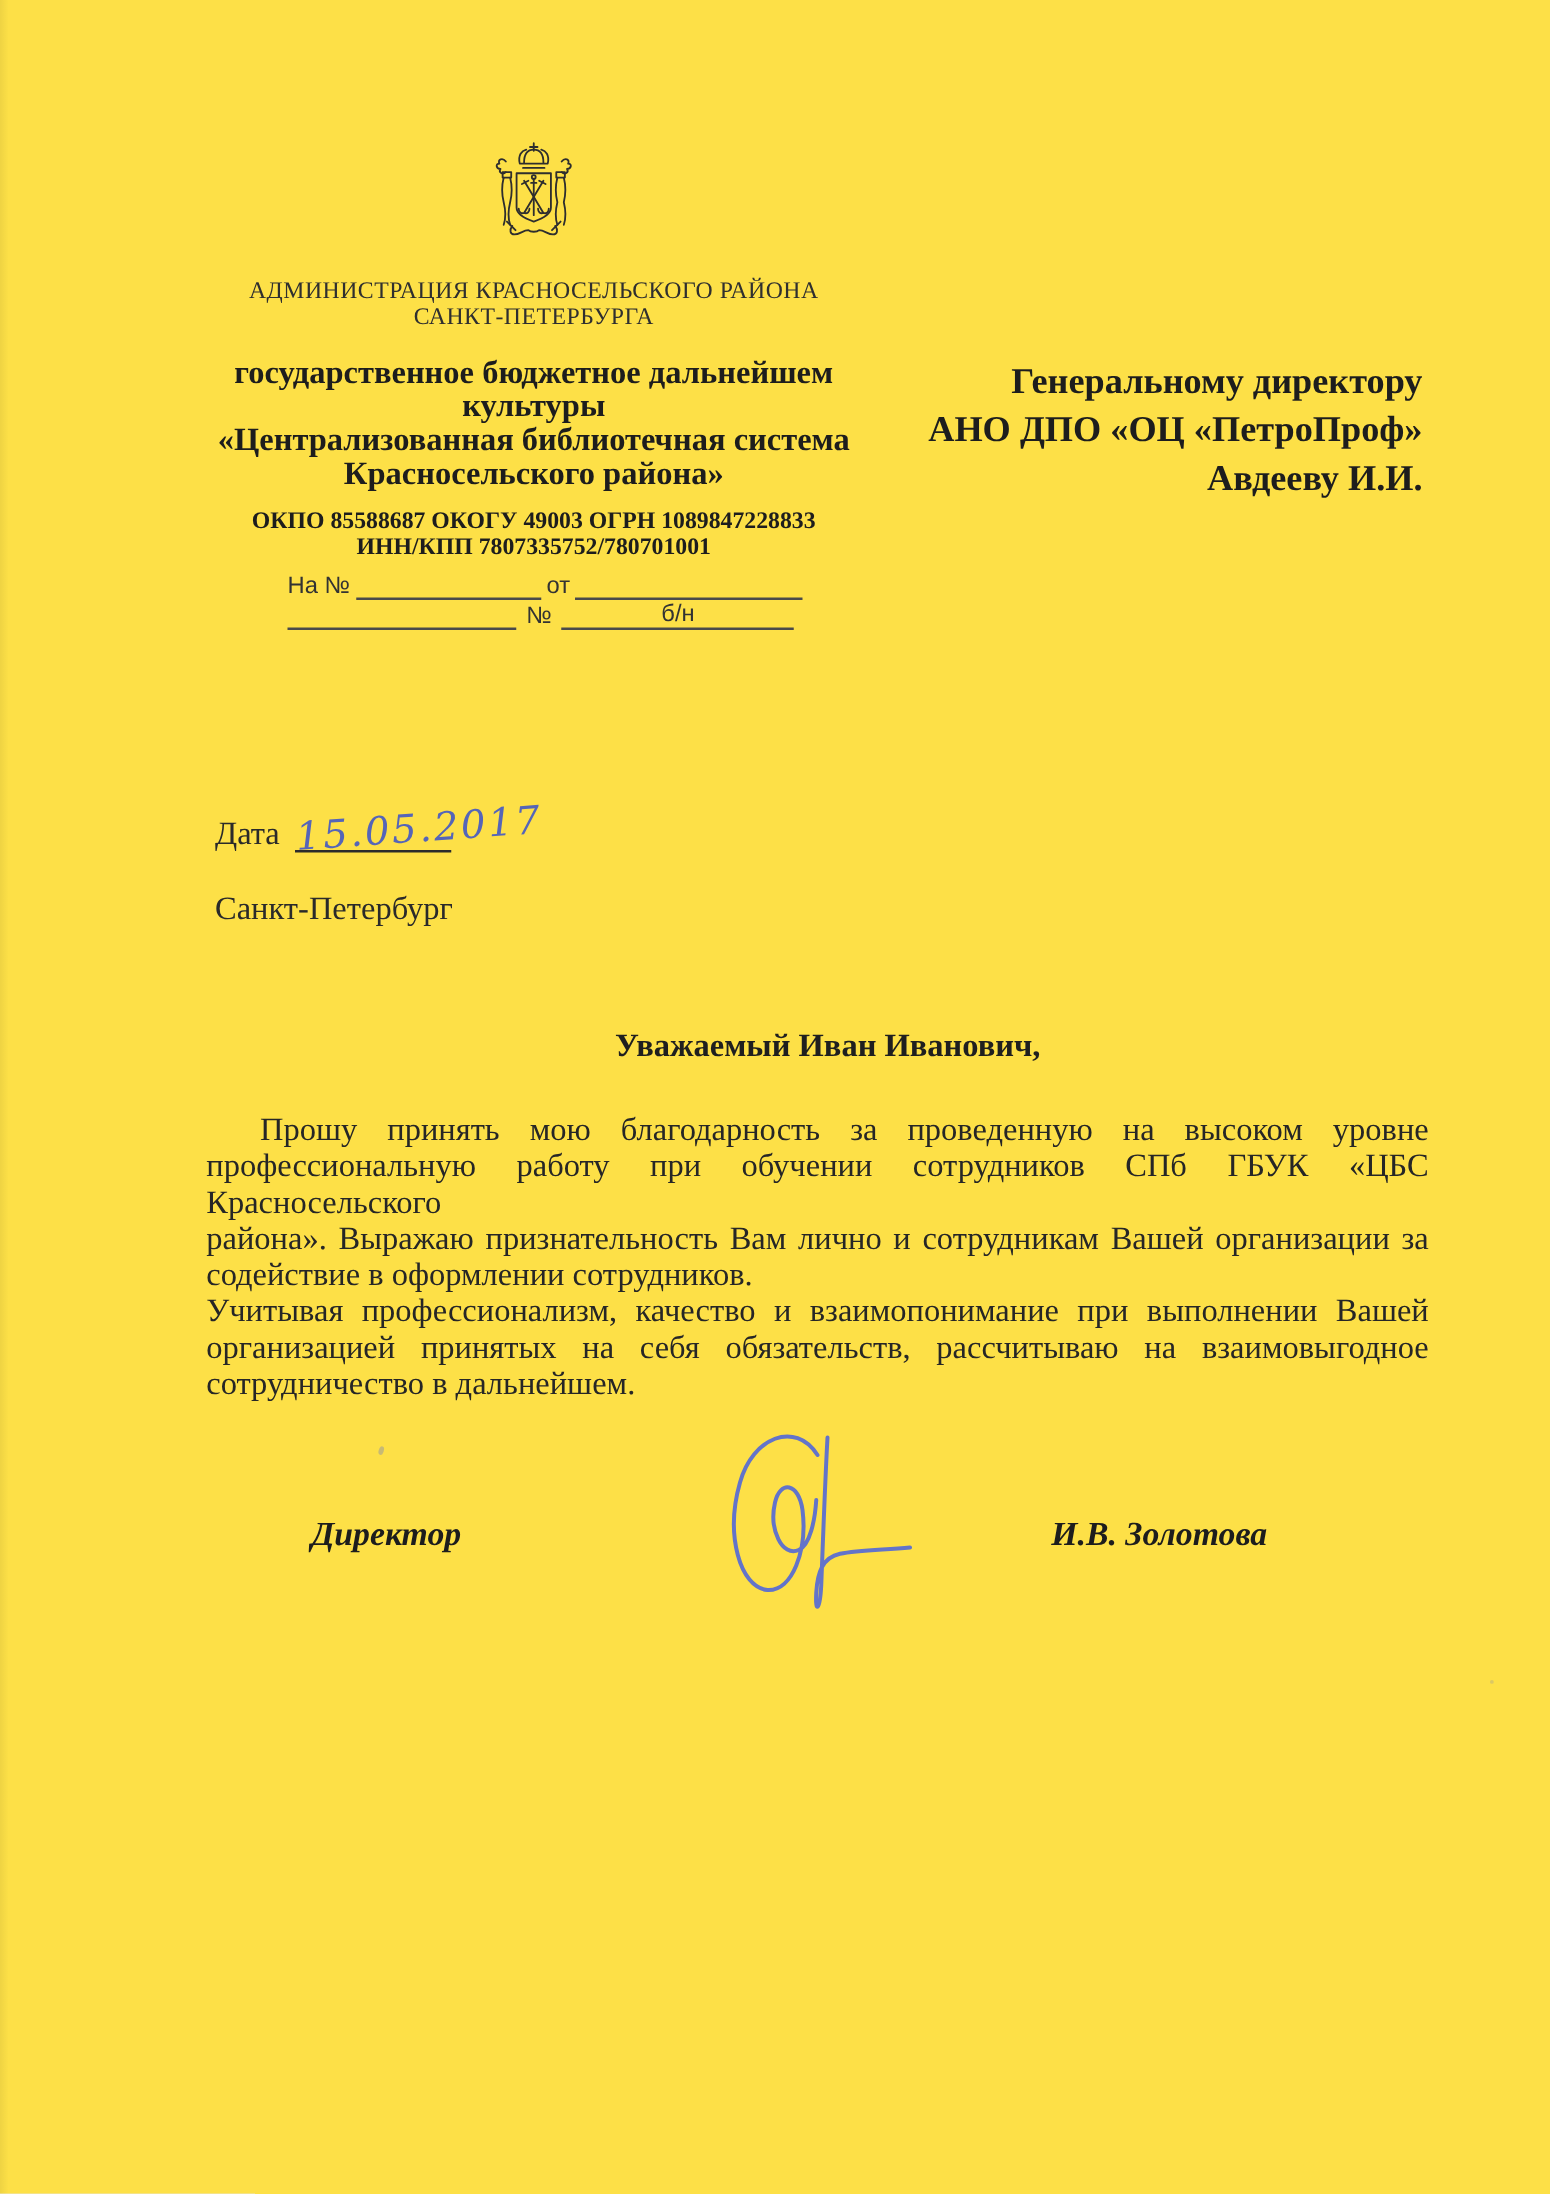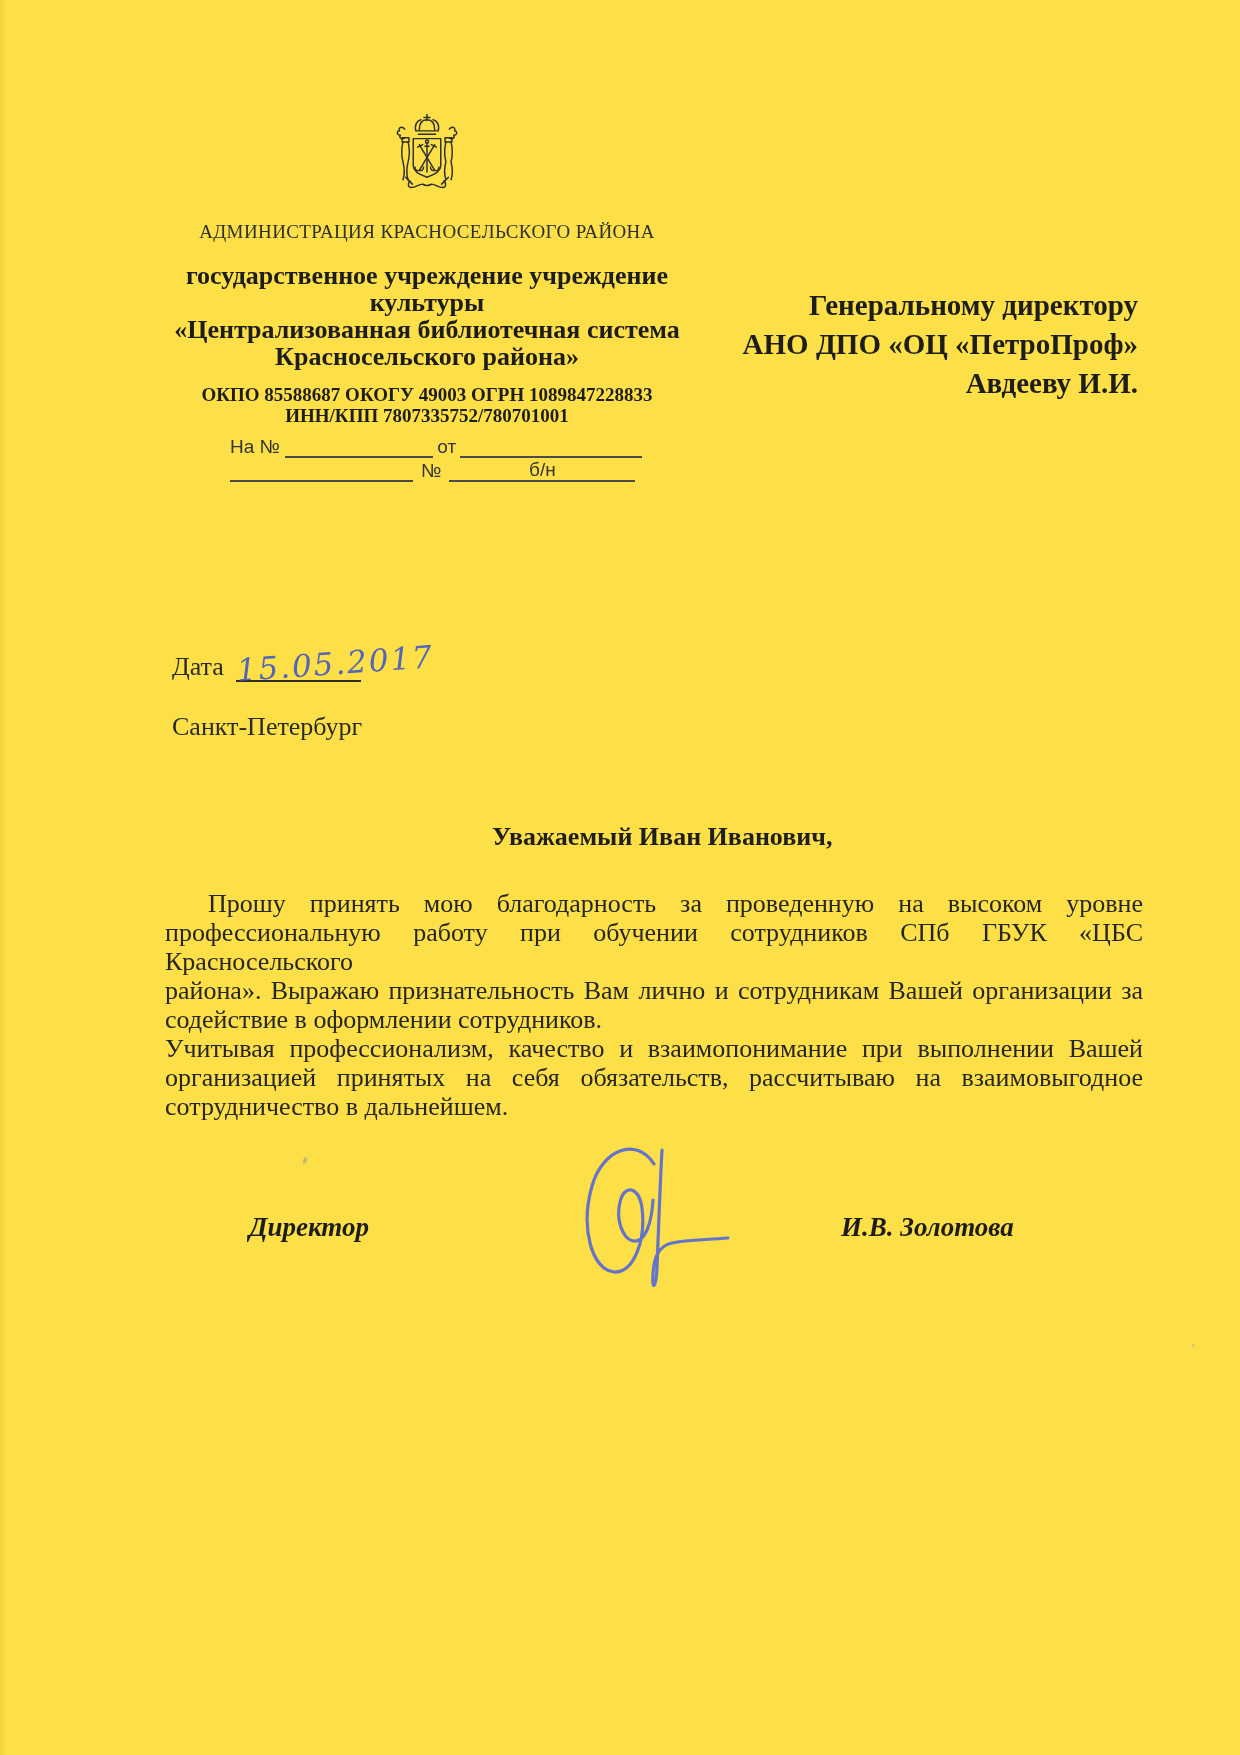--- a/index.html
+++ b/index.html
@@ -102,24 +102,25 @@
           <path d="M50 36 V70 M47.5 40 h5"></path>
           <circle cx="50" cy="34.5" r="1.8"></circle>
           <path d="M30 80 c-3 4 -2 8 2 8 c5 0 8 -4 13 -4 c2 2 8 2 10 0 c5 0 8 4 13 4 c4 0 5 -4 2 -8"></path>
           <path d="M25 76 l8 8 M75 76 l-8 8"></path>
         </g>
       </svg>
     </div>
 
     <div class="admin">
       <div>АДМИНИСТРАЦИЯ КРАСНОСЕЛЬСКОГО РАЙОНА</div>
+      <div>САНКТ-ПЕТЕРБУРГА</div>
     </div>
 
     <div class="orgname">
-      <div>государственное учреждение учреждение</div>
+      <div>государственное бюджетное дальнейшем</div>
       <div>культуры</div>
       <div>«Централизованная библиотечная система</div>
       <div>Красносельского района»</div>
     </div>
 
 
     <div class="registry">
       <div>ОКПО 85588687 ОКОГУ 49003 ОГРН 1089847228833</div>
       <div>ИНН/КПП 7807335752/780701001</div>
     </div>

